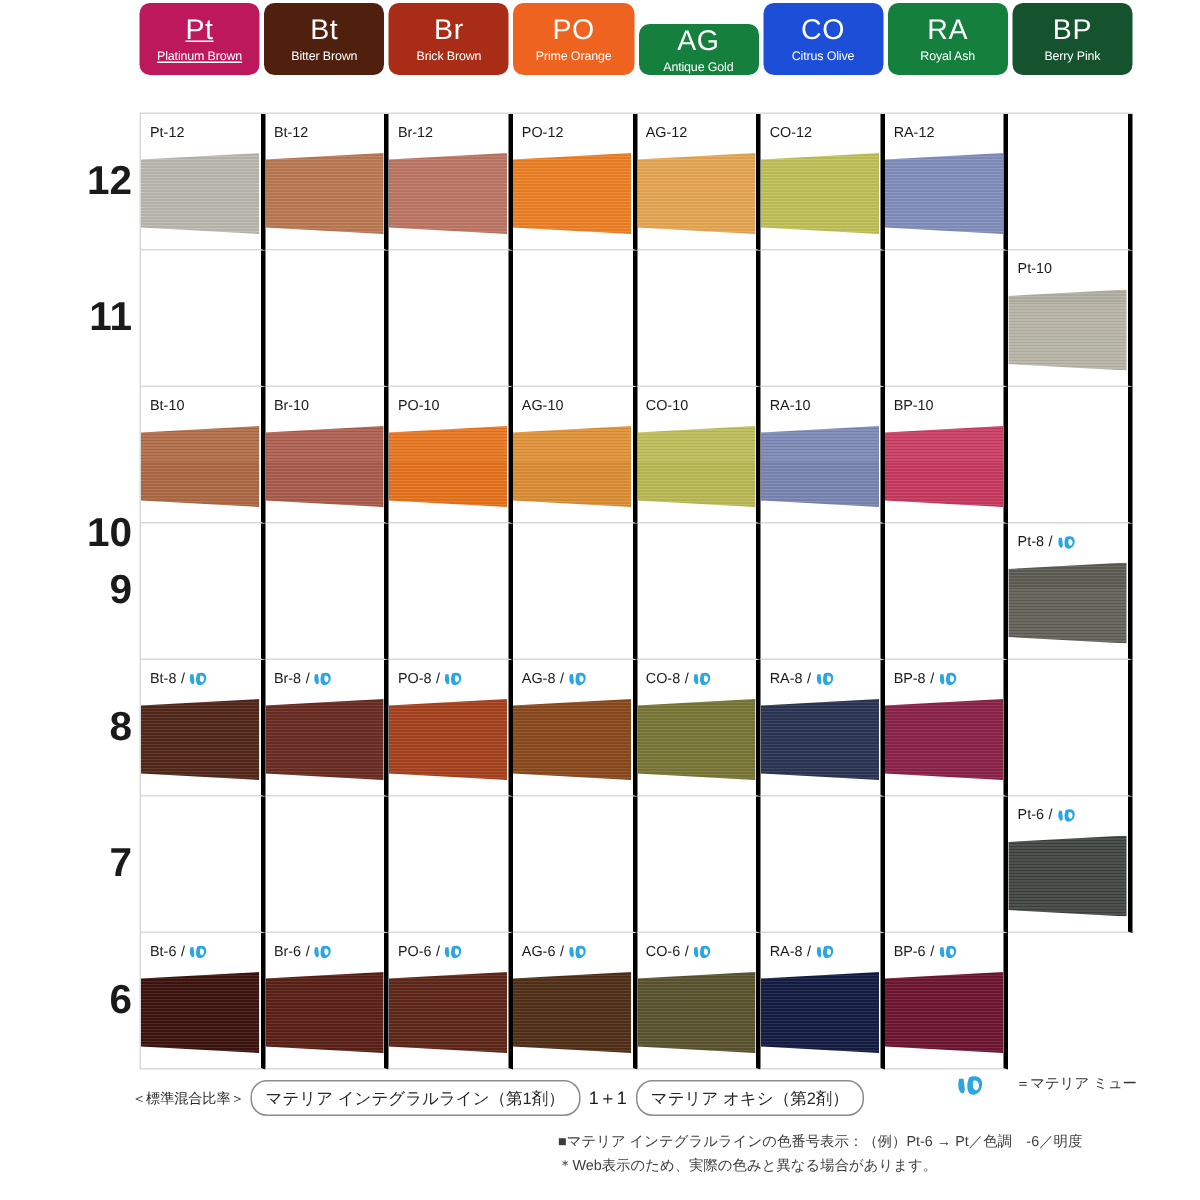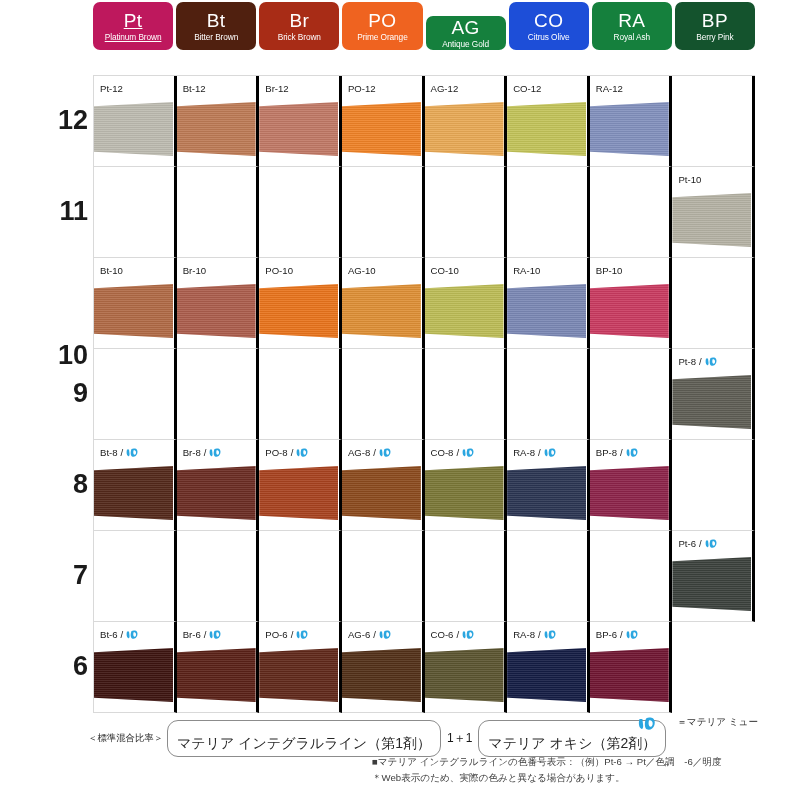--- a/index.html
+++ b/index.html
@@ -72,21 +72,21 @@
   }
 
   
   #mix-ratio {
     position: absolute; left: 88px; top: 720px;
     display: flex; align-items: center; gap: 4px;
     font-size: 9.4px; color: #262626; white-space: nowrap;
   }
   .pill {
     border: 1px solid #8c8c8c; border-radius: 11px;
-    padding: 14px 9px 3px; font-size: 14px; color: #262626;
+    padding: 4px 9px 3px; font-size: 11px; color: #262626;
   }
   #mix-plus { font-size: 12px; padding: 0 2px; color: #1a1a1a; }
 
   #mu-legend {
     position: absolute; right: 42px; top: 716px;
     display: flex; align-items: flex-start; gap: 20px;
     font-size: 9.6px; color: #333333; white-space: nowrap;
   }
   #mu-legend .mu-icon { width: 19px; height: 15px; }
 

